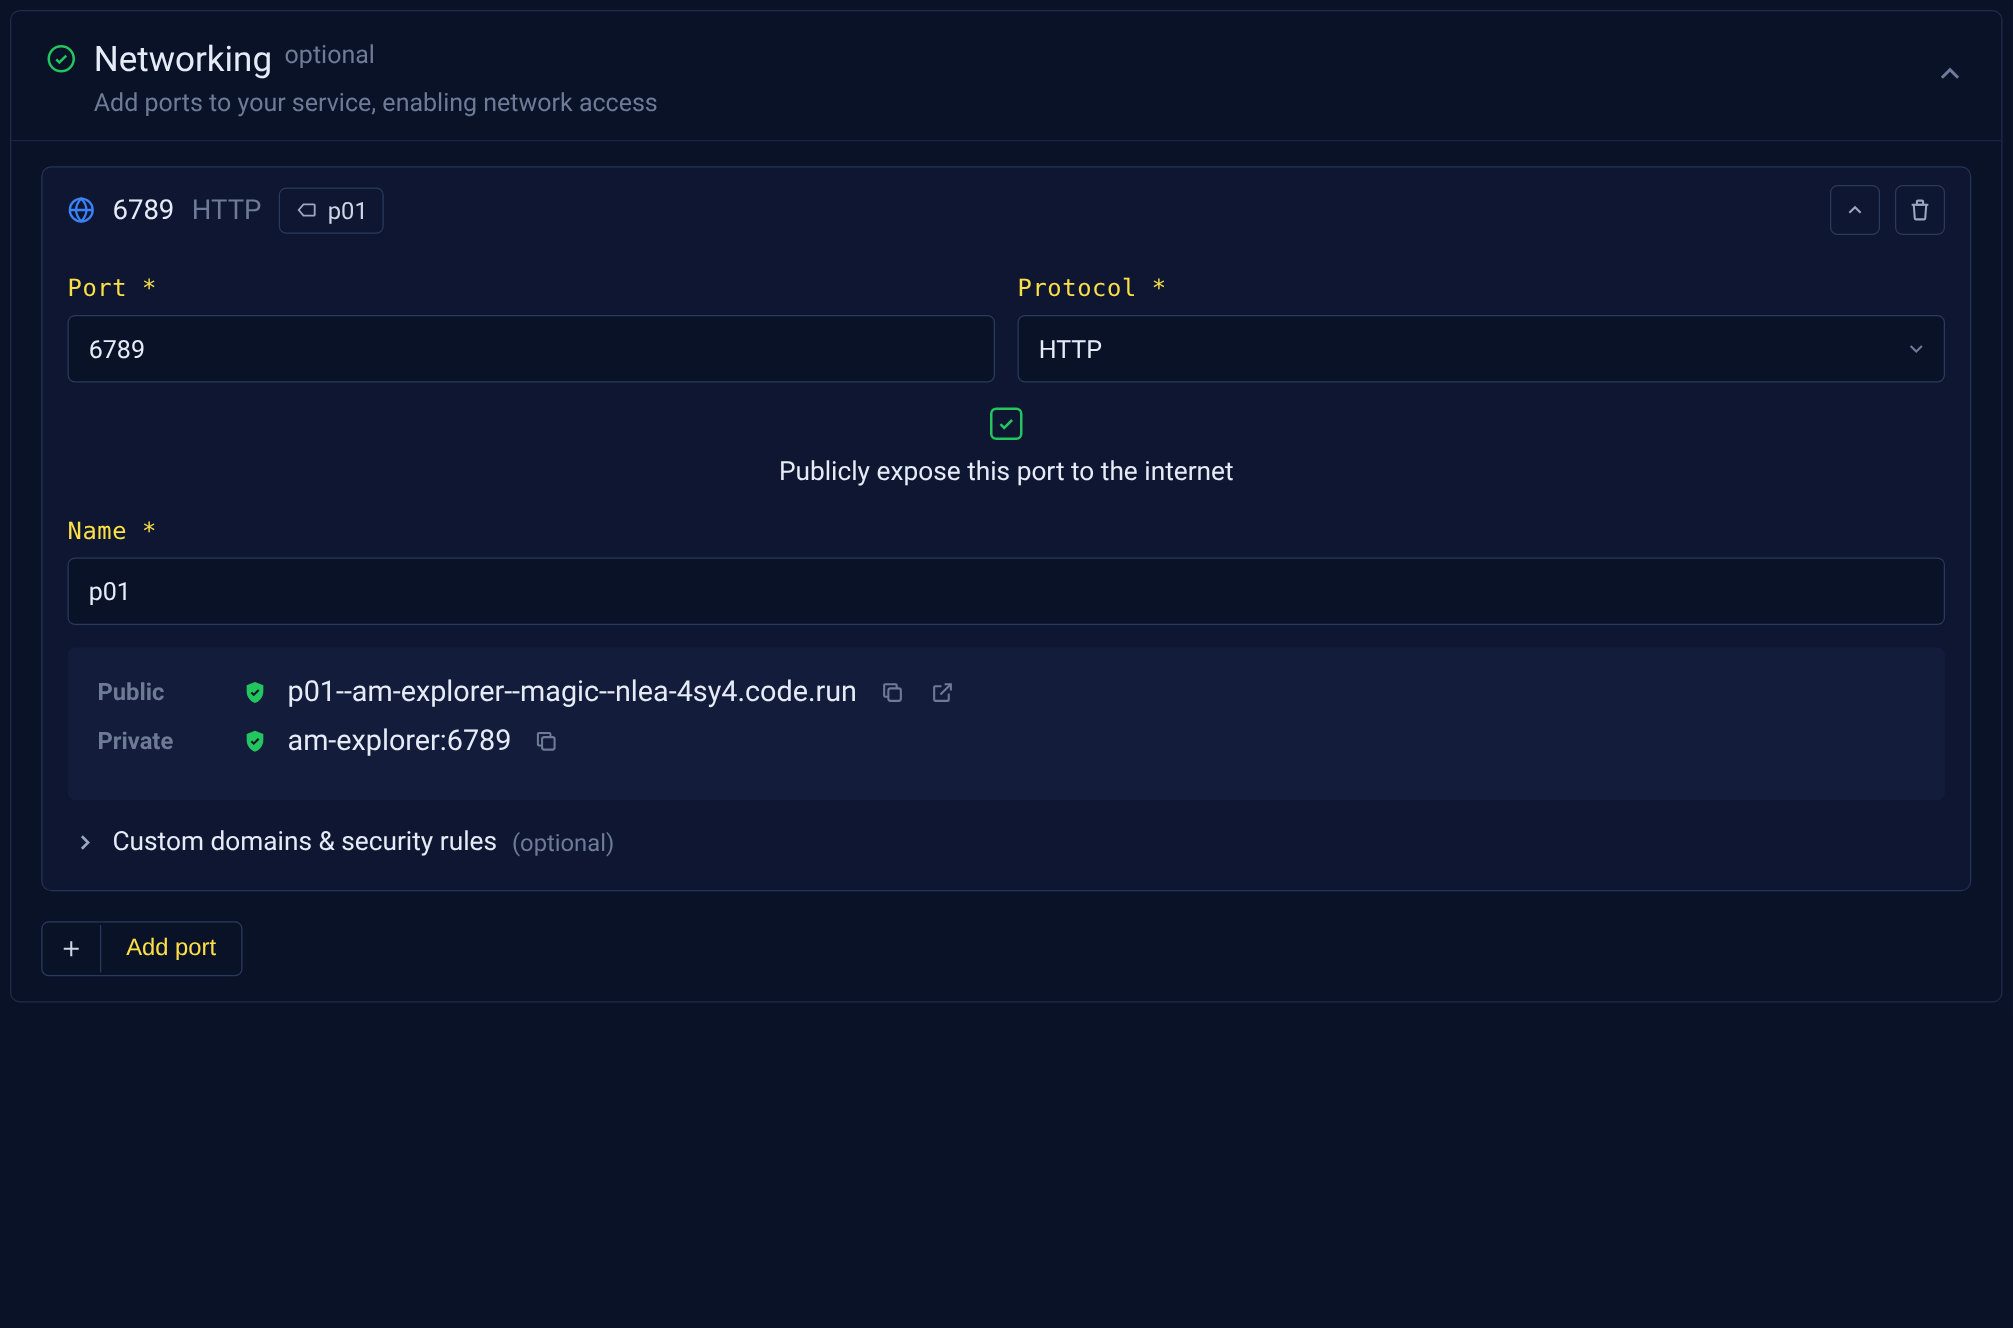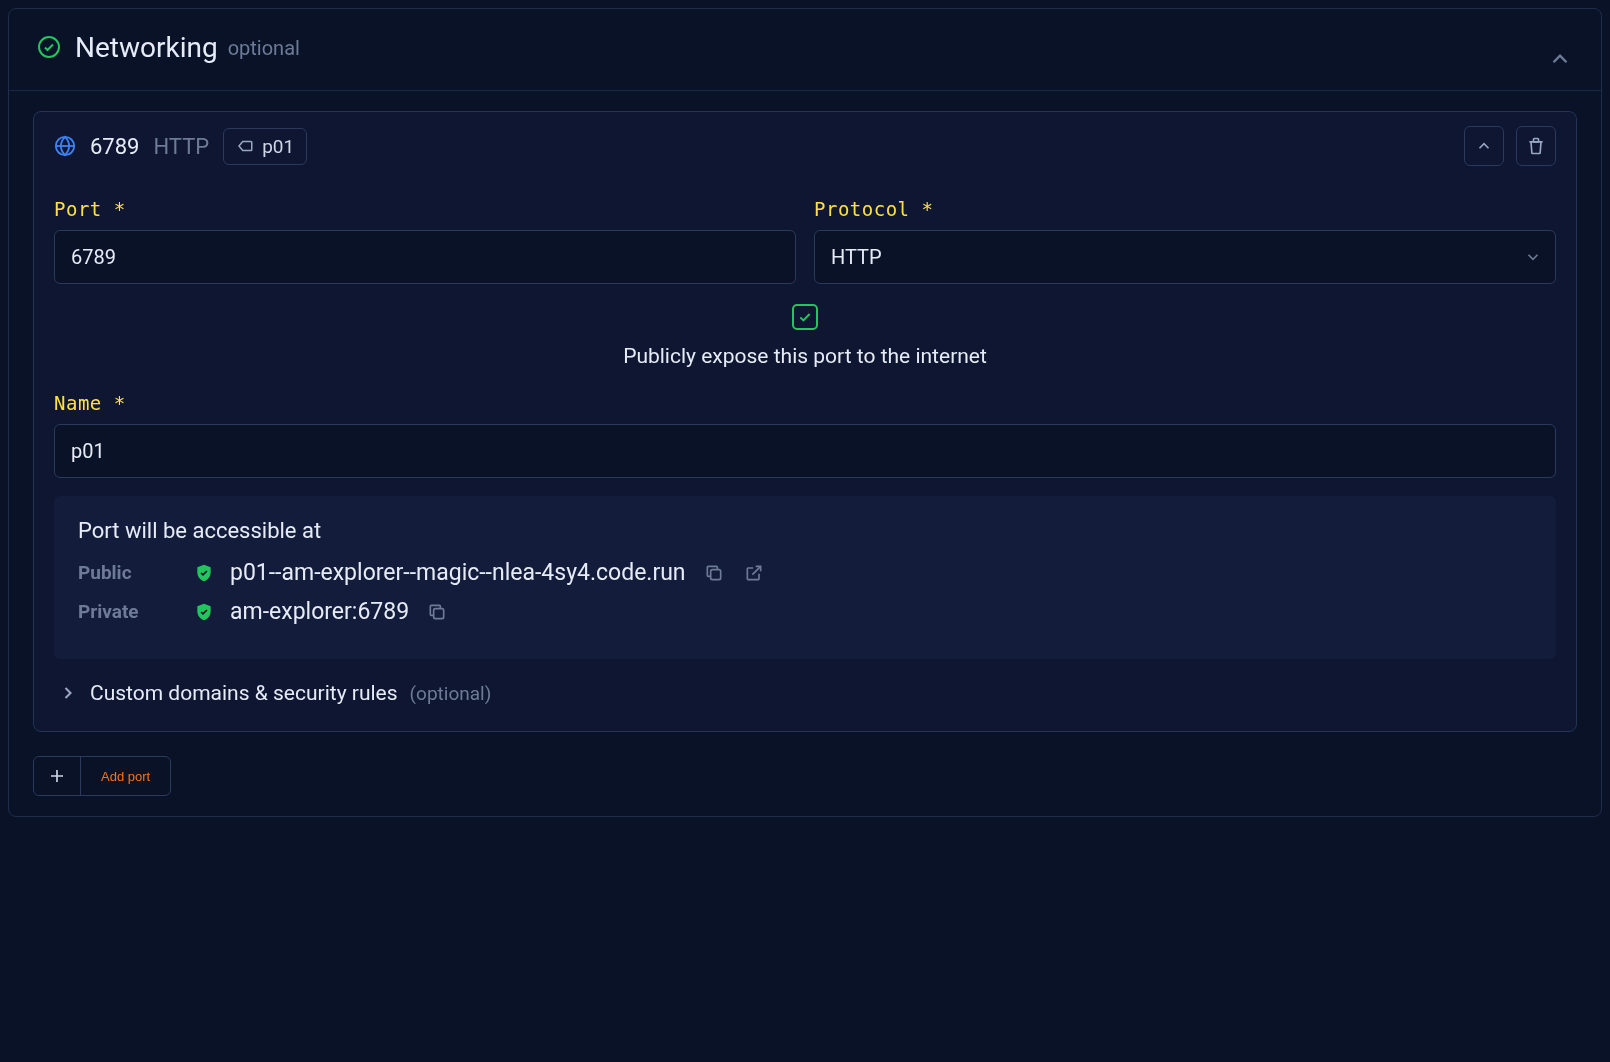--- a/index.html
+++ b/index.html
@@ -32,21 +32,21 @@
   gap: 14px;
 }
 .check-circle {
   width: 24px;
   height: 24px;
   margin-top: 4px;
   flex-shrink: 0;
 }
 .panel-title-row {
   display: flex;
-  align-items: center;
+  align-items: flex-start;
   gap: 10px;
 }
 .panel-title {
   font-size: 28px;
   font-weight: 400;
   color: #e6ecf7;
 }
 .optional-tag {
   color: #6e7b96;
   font-size: 20px;
@@ -247,22 +247,22 @@
 }
 .add-port-plus {
   padding: 10px 14px;
   border-right: 1px solid #2a3a5c;
   color: #cfd6e6;
   display: flex;
   align-items: center;
 }
 .add-port-text {
   padding: 10px 20px;
-  color: #f97316;
-  font-size: 13px;
+  color: #fde047;
+  font-size: 19px;
 }
 svg { display: block; }
 </style>
 </head>
 <body>
 
 <div class="panel">
 
   <div class="panel-header">
     <div class="panel-header-left">
@@ -270,20 +270,21 @@
         <svg viewBox="0 0 24 24" width="24" height="24" fill="none" stroke="#22c55e" stroke-width="2">
           <circle cx="12" cy="12" r="10"></circle>
           <path d="M8 12.5l2.5 2.5L16 9.5"></path>
         </svg>
       </span>
       <div>
         <div class="panel-title-row">
           <span class="panel-title">Networking</span>
           <span class="optional-tag">optional</span>
         </div>
+        <div class="panel-subtitle">Add ports to your service, enabling network access</div>
       </div>
     </div>
     <span class="chevron-up">
       <svg viewBox="0 0 24 24" width="26" height="26" fill="none" stroke="currentColor" stroke-width="2.2">
         <path d="M6 15l6-6 6 6"></path>
       </svg>
     </span>
   </div>
 
   <div class="port-card">
@@ -350,21 +351,20 @@
         </span>
         <span class="checkbox-label">Publicly expose this port to the internet</span>
       </div>
 
       <div>
         <div class="form-label">Name *</div>
         <input class="text-input" type="text" value="p01" style="">
       </div>
 
       <div class="access-box">
-        <div class="access-title">Port will be accessible at</div>
 
         <div class="access-row">
           <span class="access-label">Public</span>
           <span class="shield-icon">
             <svg viewBox="0 0 24 24" width="20" height="20" fill="#22c55e">
               <path d="M12 2l8 3v6c0 5-3.4 9.4-8 11-4.6-1.6-8-6-8-11V5l8-3z"></path>
               <path d="M8.5 12l2.3 2.3L15.5 9.6" fill="none" stroke="#0a1228" stroke-width="2"></path>
             </svg>
           </span>
           <span class="access-url">p01--am-explorer--magic--nlea-4sy4.code.run</span>

